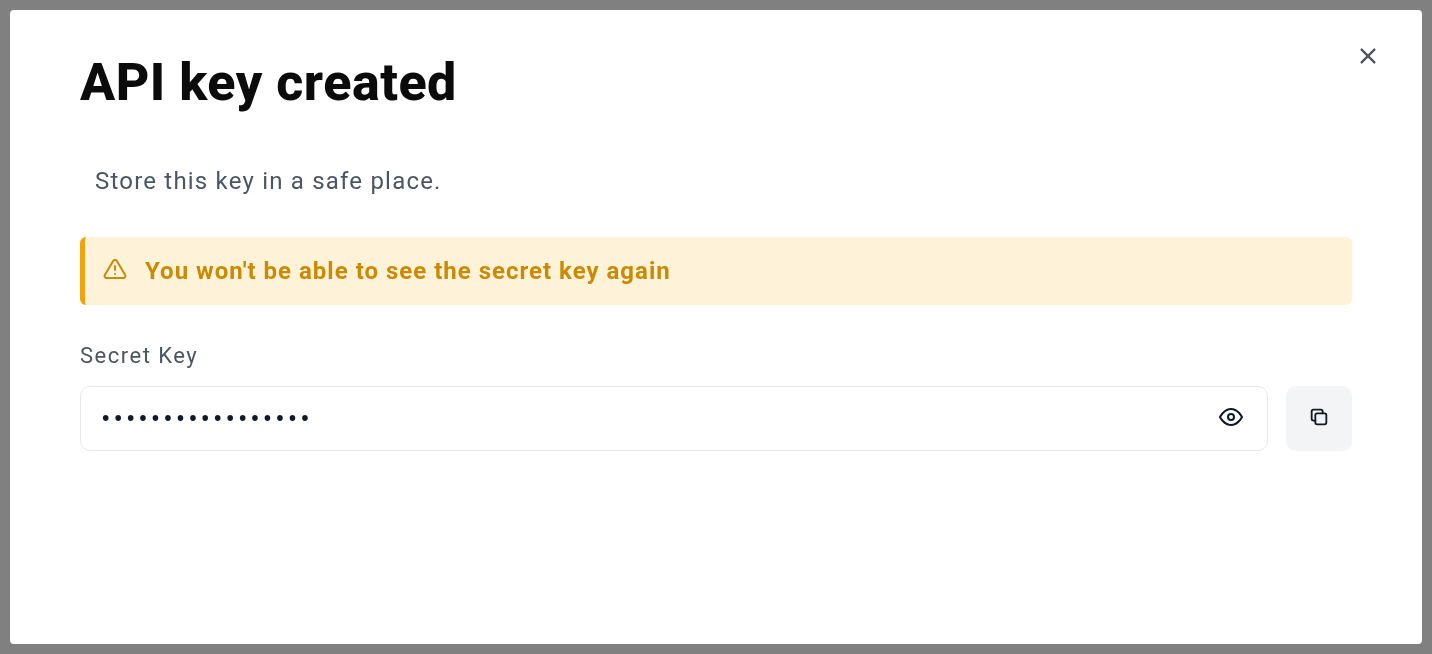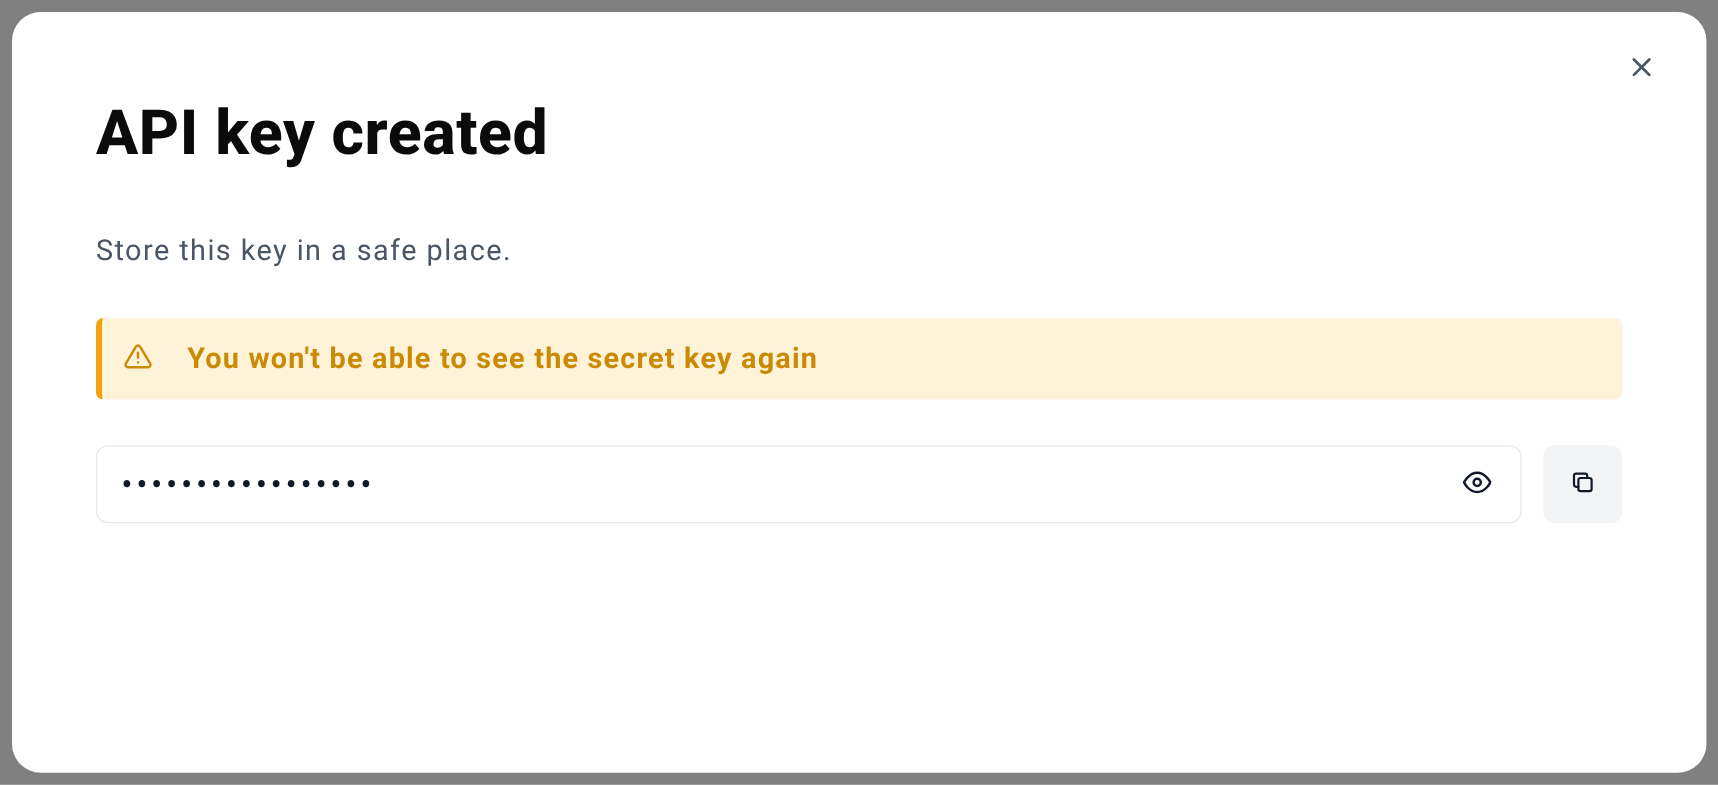--- a/index.html
+++ b/index.html
@@ -12,25 +12,25 @@
       background: #808080;
       width: 1432px;
       height: 654px;
       display: flex;
       align-items: center;
       justify-content: center;
       padding: 10px;
     }
     .modal {
       background: #ffffff;
-      border-radius: 24px;
+      border-radius: 4px;
       width: 100%;
       height: 100%;
       position: relative;
-      padding: 70px 70px 50px 70px;
+      padding: 42px 70px 50px 70px;
       display: flex;
       flex-direction: column;
     }
     .close-x {
       position: absolute;
       top: 32px;
       right: 38px;
       width: 32px;
       height: 32px;
       display: flex;
@@ -44,29 +44,30 @@
       font-weight: 800;
       color: #0b0b0c;
       letter-spacing: 0.5px;
       margin-bottom: 54px;
     }
     .subtitle {
       font-size: 24px;
       color: #4b5563;
       letter-spacing: 1.2px;
       margin-bottom: 42px;
+      margin-left: 15px;
     }
     .alert {
       background: #fef3d9;
       border-left: 5px solid #f2a20c;
       border-radius: 6px;
       padding: 20px 18px;
       display: flex;
       align-items: center;
-      gap: 29px;
+      gap: 18px;
       margin-bottom: 38px;
     }
     .alert-text {
       font-size: 24px;
       font-weight: 700;
       color: #ca8a04;
       letter-spacing: 1px;
     }
     .field-label {
       font-size: 22px;
@@ -157,20 +158,21 @@
     <span>
       <svg width="24" height="24" viewBox="0 0 24 24" fill="none" stroke="#ca8a04" stroke-width="2" stroke-linecap="round" stroke-linejoin="round">
         <path d="M10.29 3.86 1.82 18a2 2 0 0 0 1.71 3h16.94a2 2 0 0 0 1.71-3L13.71 3.86a2 2 0 0 0-3.42 0z"></path>
         <line x1="12" y1="9" x2="12" y2="13"></line>
         <line x1="12" y1="17" x2="12.01" y2="17"></line>
       </svg>
     </span>
     <span class="alert-text">You won't be able to see the secret key again</span>
   </div>
 
+  <label class="field-label">Secret Key</label>
 
   <div class="key-row">
     <div class="key-input-wrap">
       <input type="text" class="key-input" readonly="" value="•••••••••••••••••" style="">
       <button class="eye-btn">
         <span>
           <svg width="24" height="24" viewBox="0 0 24 24" fill="none" stroke="currentColor" stroke-width="2" stroke-linecap="round" stroke-linejoin="round">
             <path d="M1 12s4-8 11-8 11 8 11 8-4 8-11 8-11-8-11-8z"></path>
             <circle cx="12" cy="12" r="3"></circle>
           </svg>

